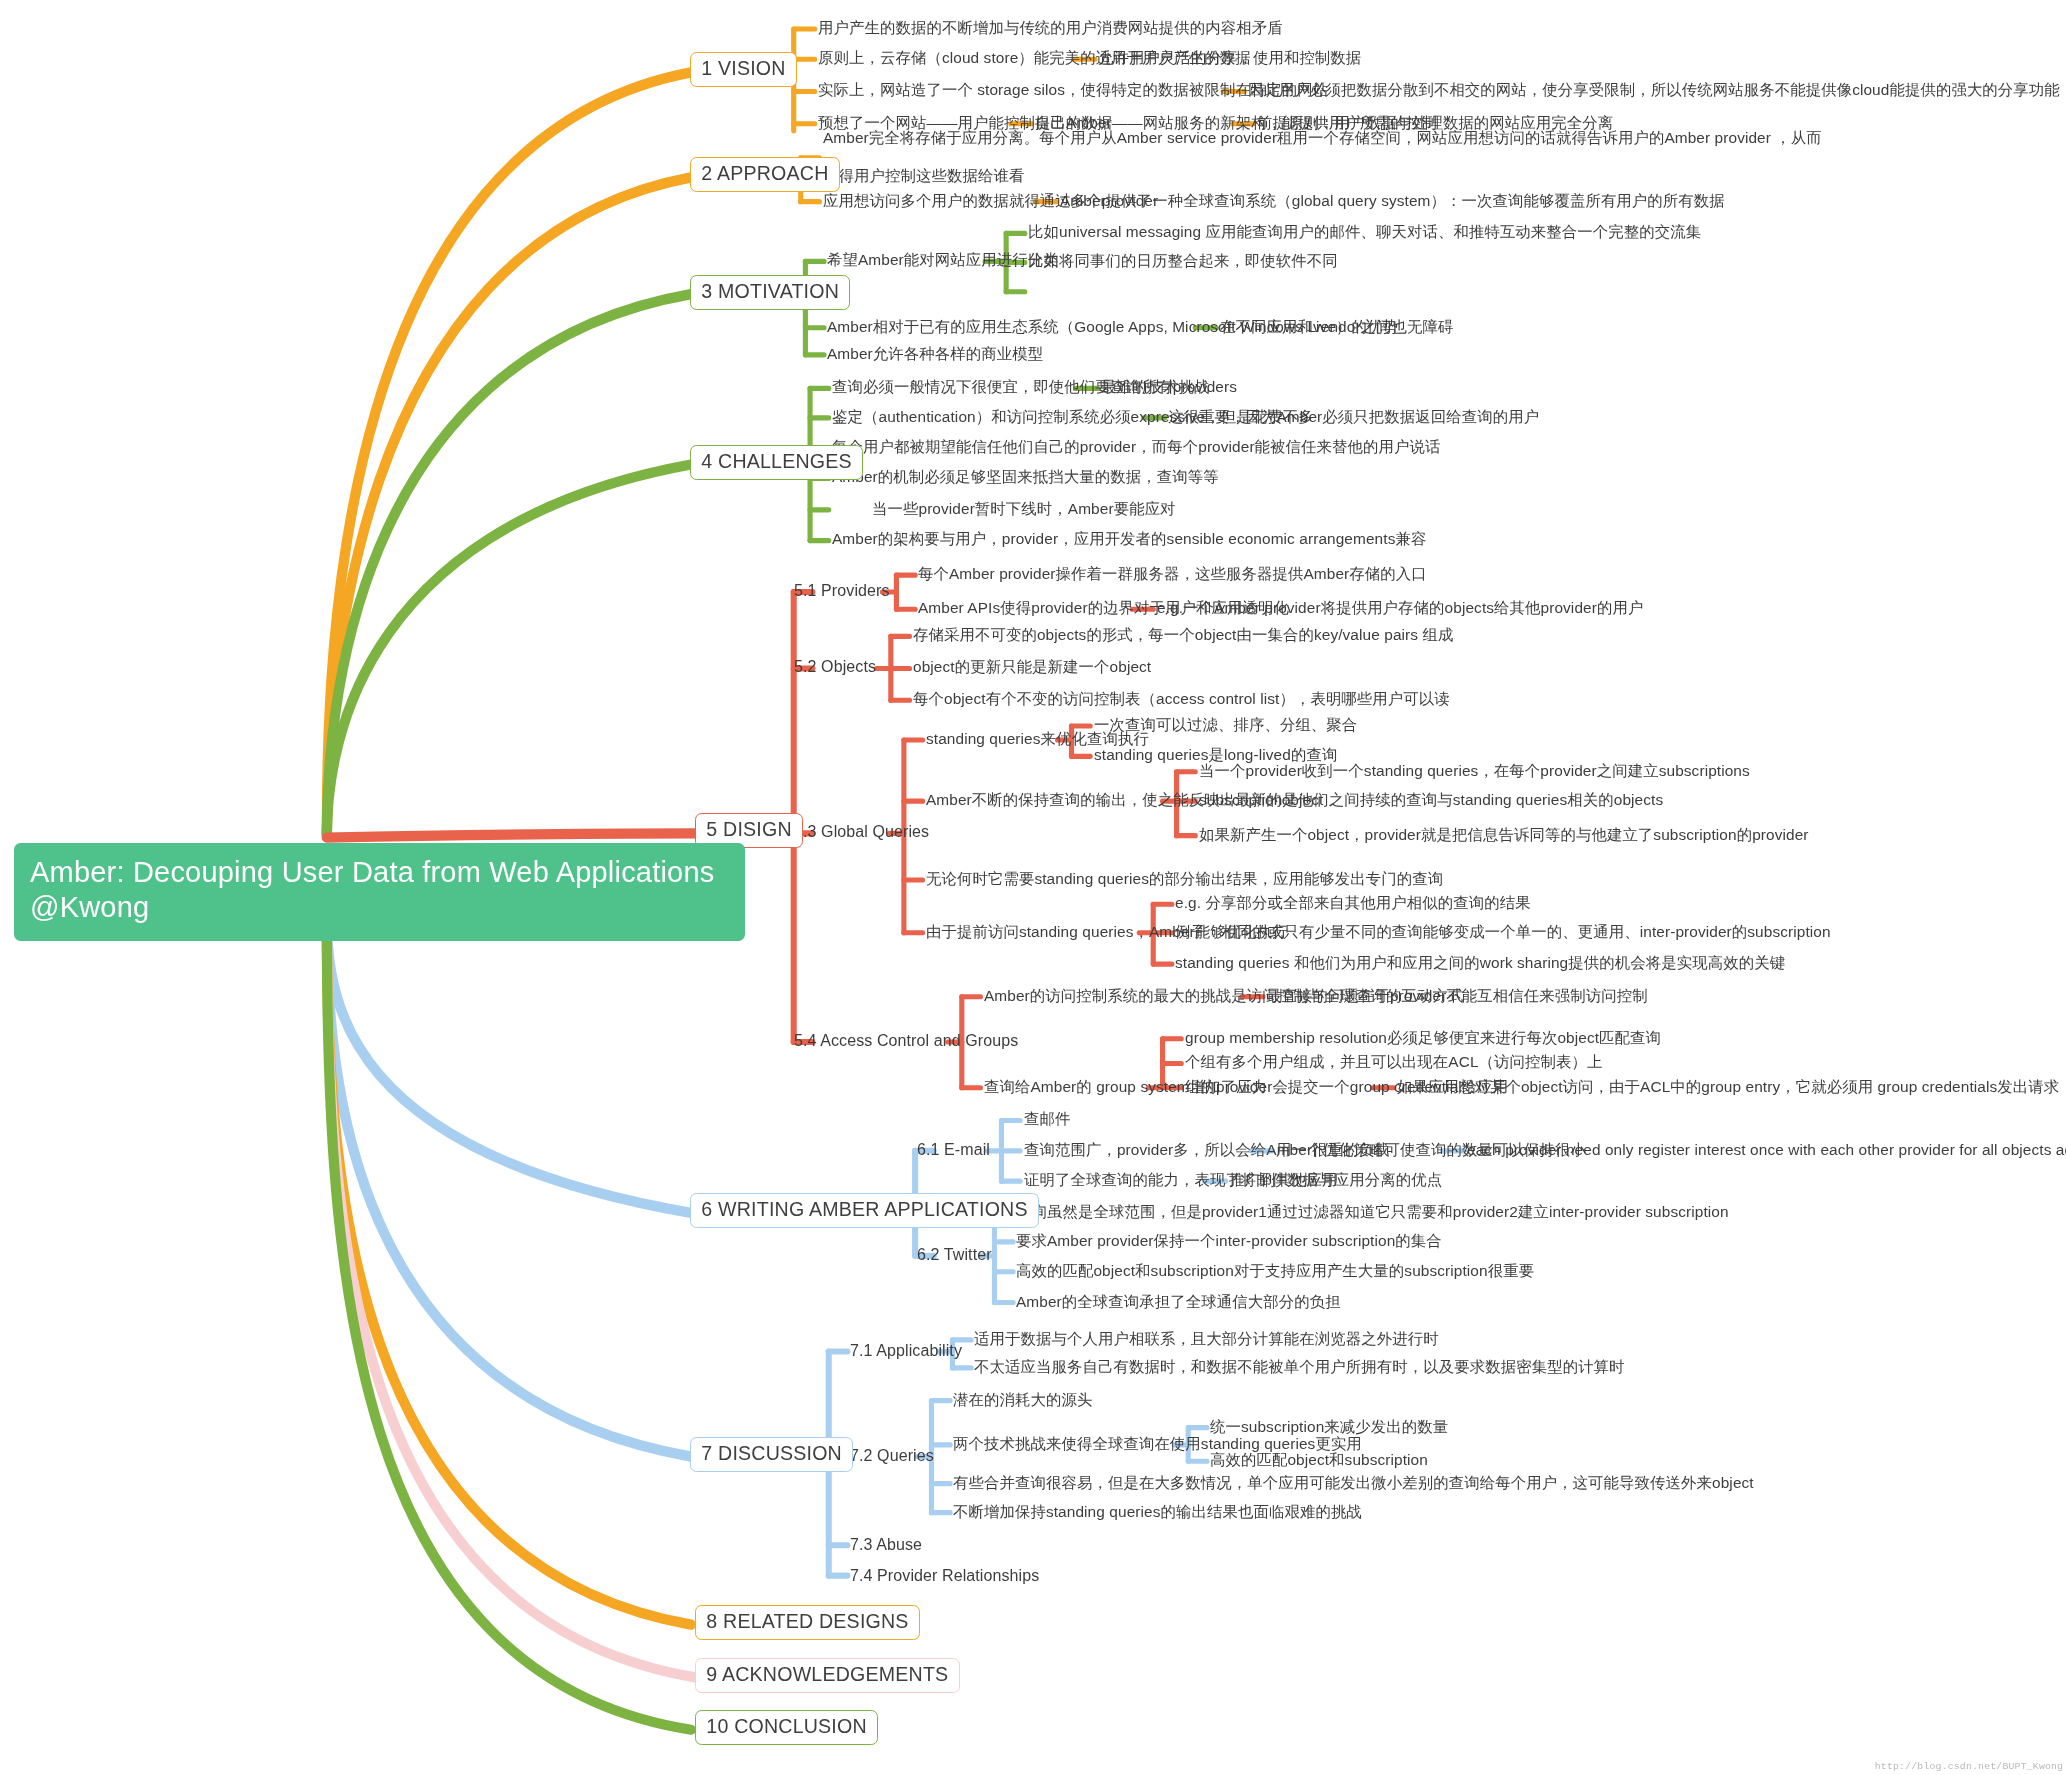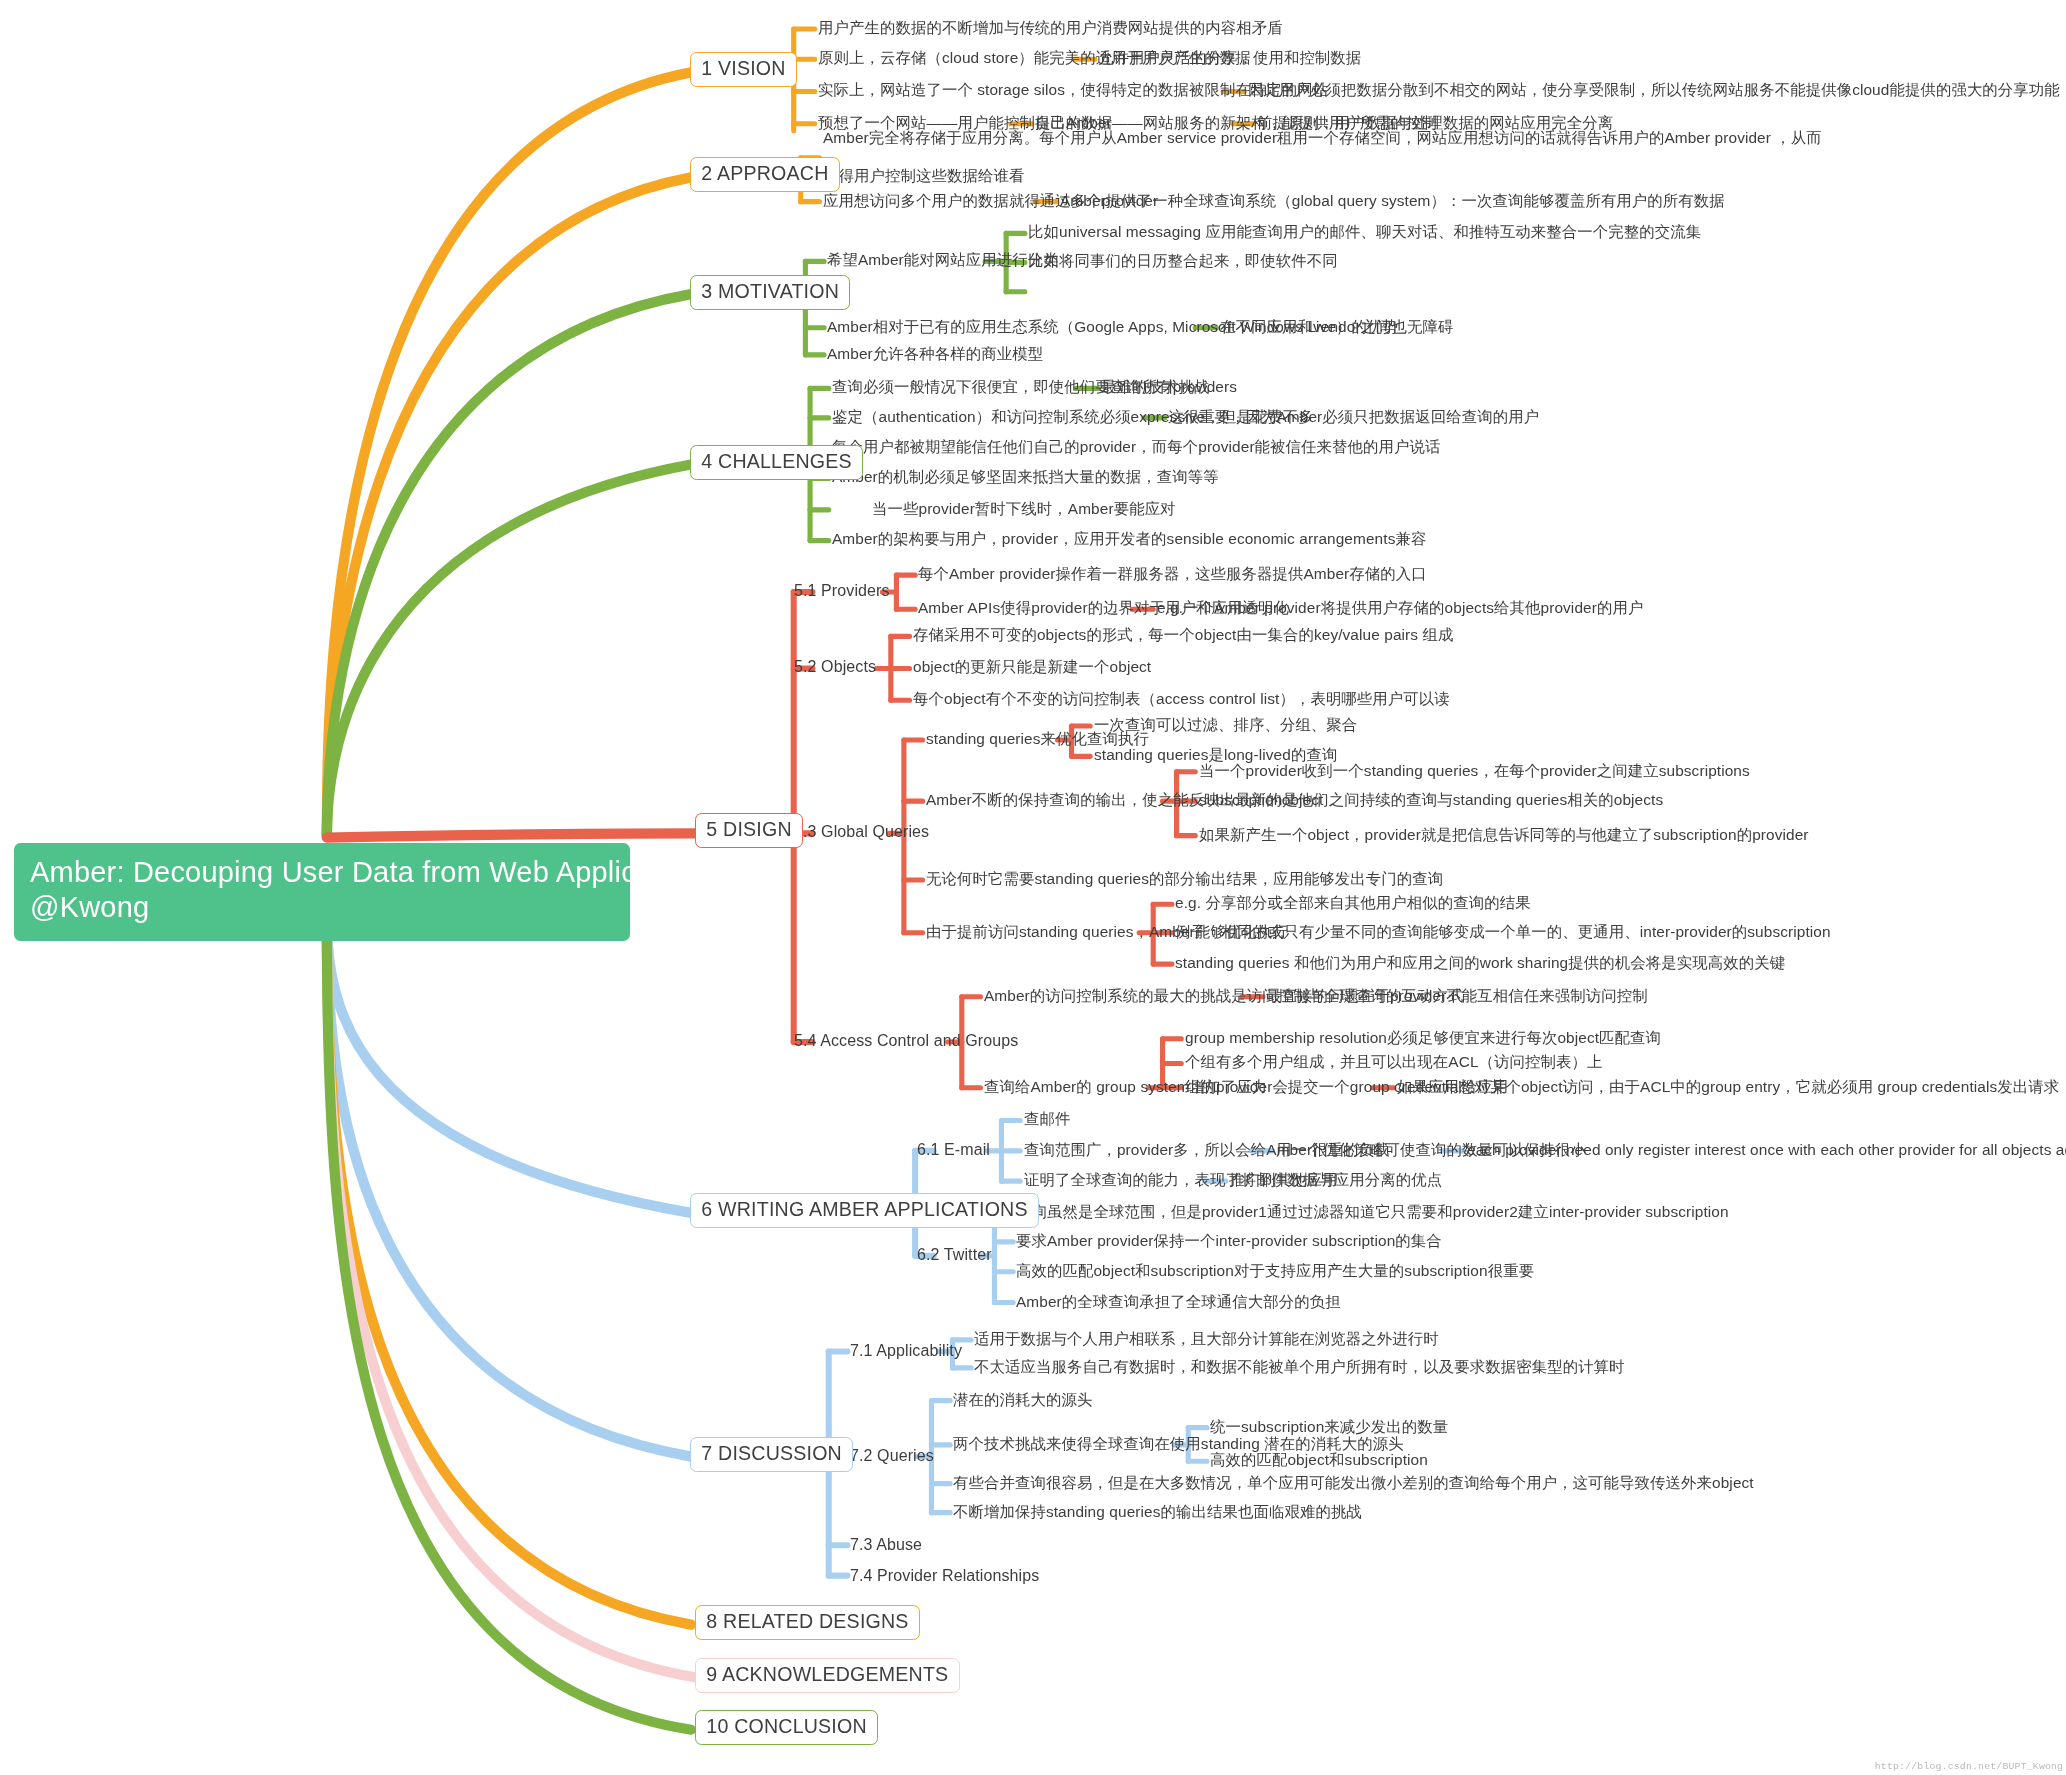--- a/index.html
+++ b/index.html
@@ -18,21 +18,21 @@
   #links{
     position:absolute;
     left:0;top:0;
     width:2066px;height:1775px;
     pointer-events:none;
   }
   
   .root-node{
     position:absolute;
     left:14px; top:843px;
-    width:616px;
+    width:731px;
     box-sizing:border-box;
     background:#4FC18B;
     border-radius:6.5px;
     padding:12px 16px 15px 16px;
     color:#ffffff;
     font-size:29px;
     line-height:1.22;
     font-weight:400;
     letter-spacing:0.2px;
     z-index:6;
@@ -336,21 +336,21 @@
   <div class="node" style="left:1016px;top:1292px;">Amber的全球查询承担了全球通信大部分的负担</div>
 
   <div class="l1 blue" style="left:690px;top:1437px;">7 DISCUSSION</div>
 
   <div class="node sub" style="left:850px;top:1340px;">7.1 Applicability</div>
   <div class="node" style="left:974px;top:1329px;">适用于数据与个人用户相联系，且大部分计算能在浏览器之外进行时</div>
   <div class="node" style="left:974px;top:1357px;">不太适应当服务自己有数据时，和数据不能被单个用户所拥有时，以及要求数据密集型的计算时</div>
 
   <div class="node sub" style="left:850px;top:1445px;">7.2 Queries</div>
   <div class="node" style="left:953px;top:1390px;">潜在的消耗大的源头</div>
-  <div class="node" style="left:953px;top:1434px;">两个技术挑战来使得全球查询在使用standing 潜在的消耗大的源头</div>
+  <div class="node" style="left:953px;top:1434px;">两个技术挑战来使得全球查询在使用standing queries更实用</div>
   <div class="node" style="left:1210px;top:1417px;">统一subscription来减少发出的数量</div>
   <div class="node" style="left:1210px;top:1450px;">高效的匹配object和subscription</div>
   <div class="node" style="left:953px;top:1473px;">有些合并查询很容易，但是在大多数情况，单个应用可能发出微小差别的查询给每个用户，这可能导致传送外来object</div>
   <div class="node" style="left:953px;top:1502px;">不断增加保持standing queries的输出结果也面临艰难的挑战</div>
 
   <div class="node sub" style="left:850px;top:1534px;">7.3 Abuse</div>
   <div class="node sub" style="left:850px;top:1565px;">7.4 Provider Relationships</div>
 
   <div class="l1 orange" style="left:695px;top:1605px;">8 RELATED DESIGNS</div>
   <div class="l1 pink" style="left:695px;top:1658px;">9 ACKNOWLEDGEMENTS</div>

